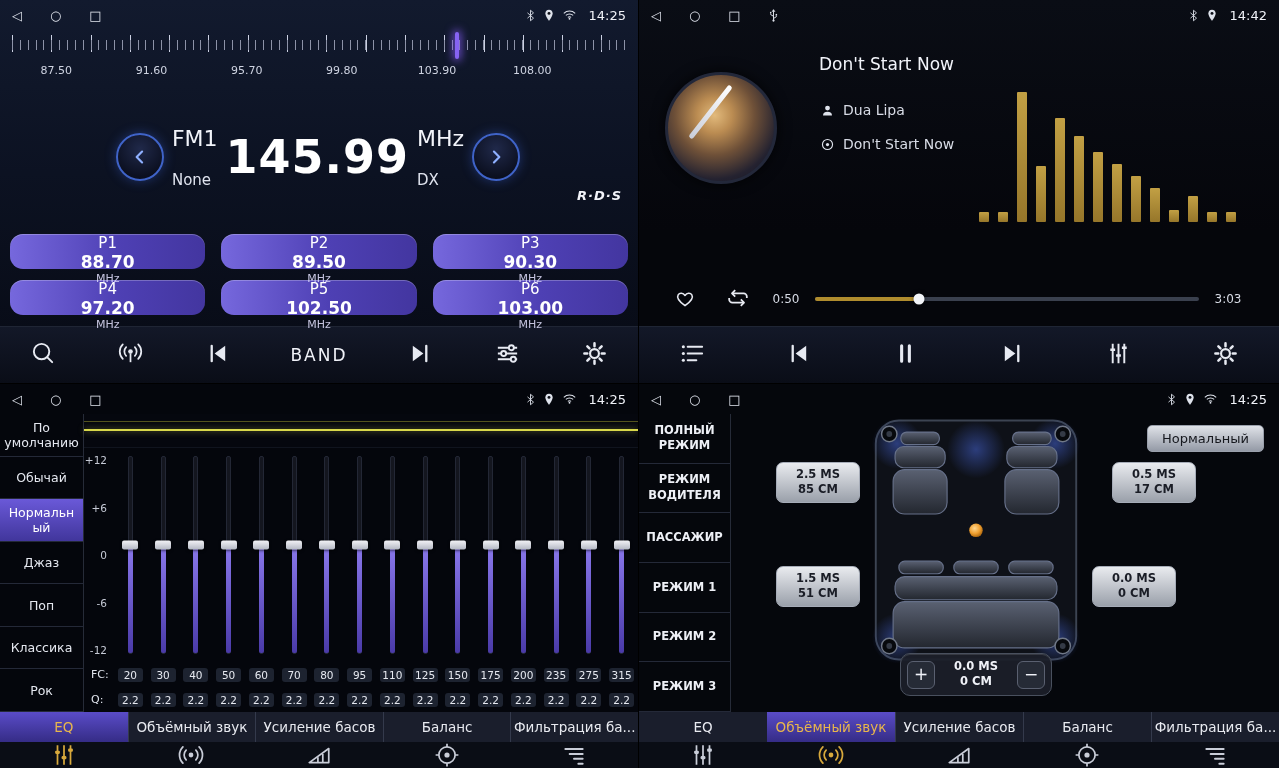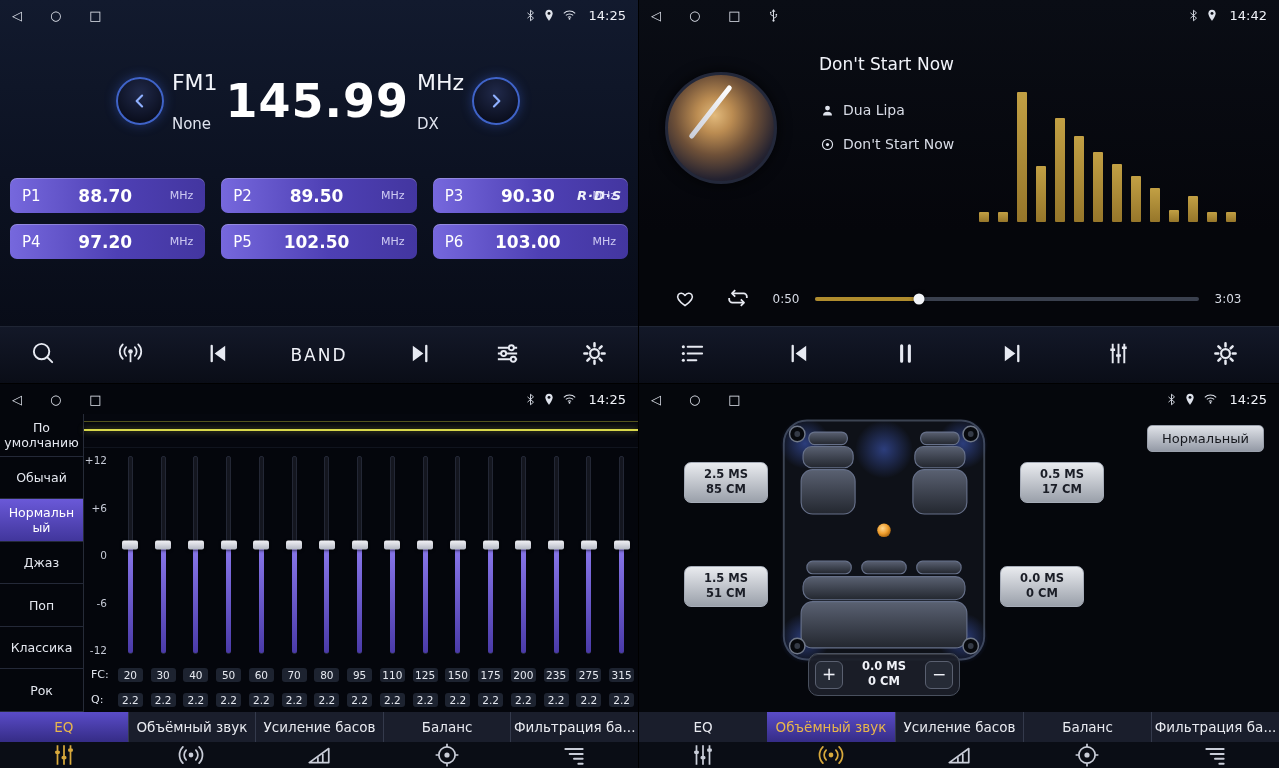--- a/index.html
+++ b/index.html
@@ -37,23 +37,23 @@
           box-shadow:0 0 12px rgba(60,100,220,.4); display:flex; align-items:center; justify-content:center;
           color:#8fb0ff; }
   .band-col,.unit-col { display:flex; flex-direction:column; gap:20px; }
   .band-label,.unit-label { font-size:22px; color:#f2f4fa; }
   .mode-label,.dx-label { font-size:15px; color:#dfe3ee; }
   .freq-big { font-size:46px; font-weight:bold; color:#ffffff; letter-spacing:1px; }
   .rds { position:absolute; right:16px; top:188px; font-size:13px; font-weight:bold;
          font-style:italic; letter-spacing:1px; color:#f2f4fa; }
   .presets { display:grid; grid-template-columns:repeat(3,1fr); gap:11px 16px;
              padding:0 10px; margin-top:16px; }
-  .preset { height:35px; border-radius:7px; display:flex; align-items:center; padding:16px 12px;
+  .preset { height:35px; border-radius:13px; display:flex; align-items:center; padding:0 12px;
             background:linear-gradient(90deg,#7668dd 0%,#4e40b4 55%,#4336a0 100%);
-            box-shadow:inset 0 1px 0 rgba(255,255,255,.25); cursor:pointer; }
+            box-shadow:inset 0 1px 0 rgba(255,255,255,.25); cursor:pointer;flex-direction:column; }
   .p-label { font-size:15px; color:#fff; }
   .p-freq { flex:1; text-align:center; font-size:17px; font-weight:bold; color:#fff; }
   .p-unit { font-size:11px; color:#e4e2ff; opacity:.85; }
   .toolbar { margin-top:auto; height:57px; display:flex; align-items:center; justify-content:space-around;
              background:linear-gradient(180deg,#131828,#0a0d17); border-top:1px solid #1f2534; }
   .tb-btn { background:none; border:none; color:#e7eaf2; display:flex; align-items:center;
             justify-content:center; cursor:pointer; }
   .tb-svg { width:27px; height:27px; }
   .band-text { font-size:17px; letter-spacing:2px; color:#f0f2f8; font-family:"DejaVu Sans",sans-serif; }
 
@@ -183,20 +183,33 @@
         <span class="sb-ic">
             <svg width="13" height="10" viewBox="0 0 16 12">
               <path d="M1 4 a10 10 0 0 1 14 0 M3.5 6.5 a6.5 6.5 0 0 1 9 0 M6 9 a3.2 3.2 0 0 1 4 0" stroke="currentColor" fill="none" stroke-width="1.3"></path>
               <circle cx="8" cy="10.6" r="1.1" fill="currentColor"></circle>
             </svg>
           </span>
         <span class="sb-time">14:25</span>
       </div>
     </div>
 
+    <div class="freq-scale">
+      <div class="ticks-major"></div>
+      <div class="ticks-minor"></div>
+      <div class="freq-indicator"></div>
+      <div class="scale-labels" id="radio-scale-labels">
+          <span class="scale-label" style="left: 7.5%;">87.50</span>
+          <span class="scale-label" style="left: 22.9%;">91.60</span>
+          <span class="scale-label" style="left: 38.3%;">95.70</span>
+          <span class="scale-label" style="left: 53.7%;">99.80</span>
+          <span class="scale-label" style="left: 69.1%;">103.90</span>
+          <span class="scale-label" style="left: 84.5%;">108.00</span>
+        </div>
+    </div>
 
     <div class="radio-main">
       <button class="chev">
           <svg width="20" height="20" viewBox="0 0 24 24">
             <path d="M14.5 5.5 L8 12 l6.5 6.5" fill="none" stroke="currentColor" stroke-width="2.6" stroke-linecap="round" stroke-linejoin="round"></path>
           </svg>
         </button>
       <div class="band-col">
         <div class="band-label">FM1</div>
         <div class="mode-label">None</div>
@@ -764,20 +777,28 @@
             <svg width="13" height="10" viewBox="0 0 16 12">
               <path d="M1 4 a10 10 0 0 1 14 0 M3.5 6.5 a6.5 6.5 0 0 1 9 0 M6 9 a3.2 3.2 0 0 1 4 0" stroke="currentColor" fill="none" stroke-width="1.3"></path>
               <circle cx="8" cy="10.6" r="1.1" fill="currentColor"></circle>
             </svg>
           </span>
         <span class="sb-time">14:25</span>
       </div>
     </div>
 
     <div class="sur-body">
+      <div class="sur-side" id="surround-modes">
+          <div class="mode-item">ПОЛНЫЙ РЕЖИМ</div>
+          <div class="mode-item">РЕЖИМ ВОДИТЕЛЯ</div>
+          <div class="mode-item">ПАССАЖИР</div>
+          <div class="mode-item">РЕЖИМ 1</div>
+          <div class="mode-item">РЕЖИМ 2</div>
+          <div class="mode-item">РЕЖИМ 3</div>
+        </div>
       <div class="sur-main">
         <svg class="car-svg" viewBox="0 0 220 256">
           <defs>
             <linearGradient id="seatG" x1="0" y1="0" x2="0" y2="1">
               <stop offset="0" stop-color="#5a6172"></stop>
                 <stop offset="1" stop-color="#23272f"></stop>
             </linearGradient>
             <radialGradient id="glowB">
                 <stop offset="0" stop-color="#4a6ae0" stop-opacity="0.5"></stop>
                 <stop offset="1" stop-color="#4a6ae0" stop-opacity="0"></stop>

